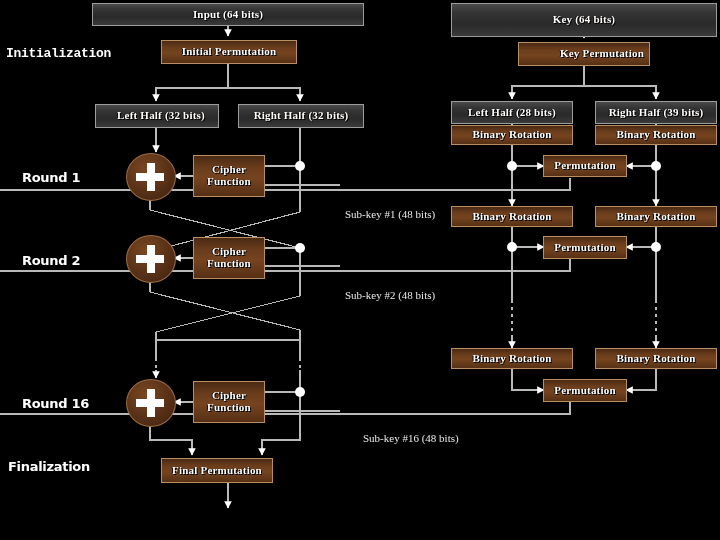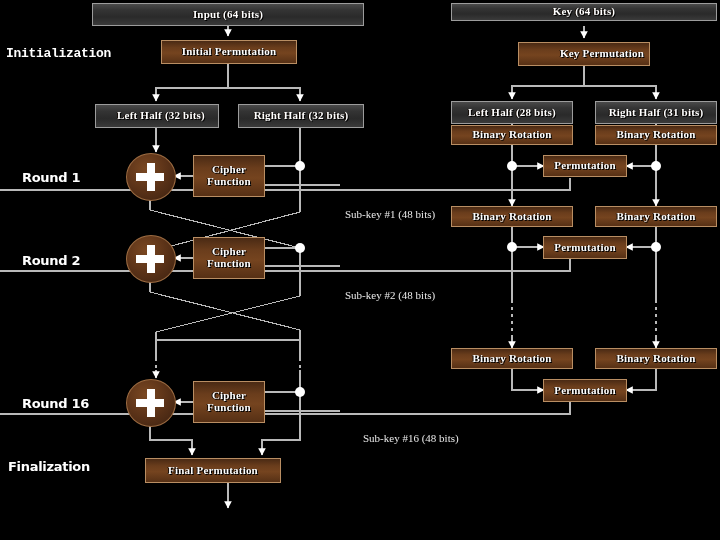--- a/index.html
+++ b/index.html
@@ -218,34 +218,34 @@
 
   <div class="xor" style="left:126px; top:153px;"></div>
   <div class="box brown" style="left:193px; top:155px; width:72px; height:42px;">Cipher Function</div>
 
   <div class="xor" style="left:126px; top:235px;"></div>
   <div class="box brown" style="left:193px; top:237px; width:72px; height:42px;">Cipher Function</div>
 
   <div class="xor" style="left:126px; top:379px;"></div>
   <div class="box brown" style="left:193px; top:381px; width:72px; height:42px;">Cipher Function</div>
 
-  <div class="box brown" style="left:145px; top:458px; width:136px; height:25px;">Final Permutation</div>
+  <div class="box brown" style="left:161px; top:458px; width:112px; height:25px;">Final Permutation</div>
 
 
   <div class="subkey-label" style="left:345px; top:166px;">Sub-key #1 (48 bits)</div>
   <div class="subkey-label" style="left:345px; top:247px;">Sub-key #2 (48 bits)</div>
   <div class="subkey-label" style="left:363px; top:390px;">Sub-key #16 (48 bits)</div>
 
-  <div class="box gray" style="left:451px; top:3px; width:266px; height:18px;">Key (64 bits)</div>
+  <div class="box gray" style="left:451px; top:3px; width:266px; height:34px;">Key (64 bits)</div>
 
   <div class="box brown" style="left:518px; top:42px; width:132px; height:24px;padding-left:36px;">Key Permutation</div>
 
   <div class="box gray" style="left:451px; top:101px; width:122px; height:23px;">Left Half (28 bits)</div>
 
-  <div class="box gray" style="left:595px; top:101px; width:122px; height:23px;">Right Half (31 bits)</div>
+  <div class="box gray" style="left:595px; top:101px; width:122px; height:23px;">Right Half (39 bits)</div>
 
   <div class="box brown" style="left:451px; top:125px; width:122px; height:20px;">Binary Rotation</div>
 
   <div class="box brown" style="left:595px; top:125px; width:122px; height:20px;">Binary Rotation</div>
 
   <div class="box brown" style="left:543px; top:155px; width:84px; height:22px;">Permutation</div>
 
   <div class="box brown" style="left:451px; top:206px; width:122px; height:21px;">Binary Rotation</div>
 
   <div class="box brown" style="left:595px; top:206px; width:122px; height:21px;">Binary Rotation</div>

